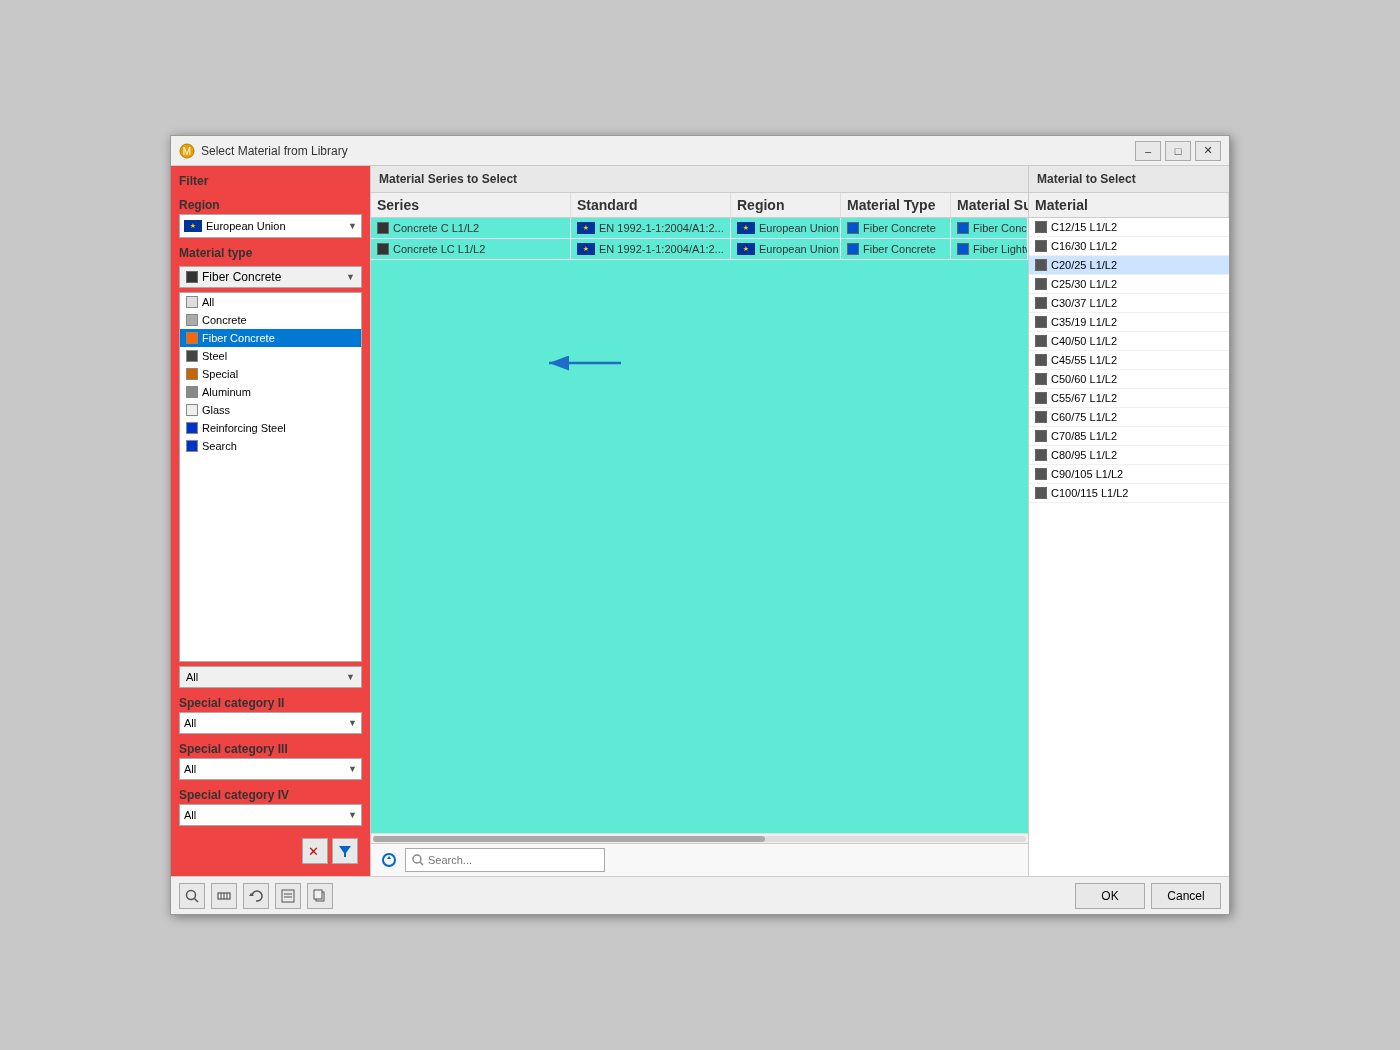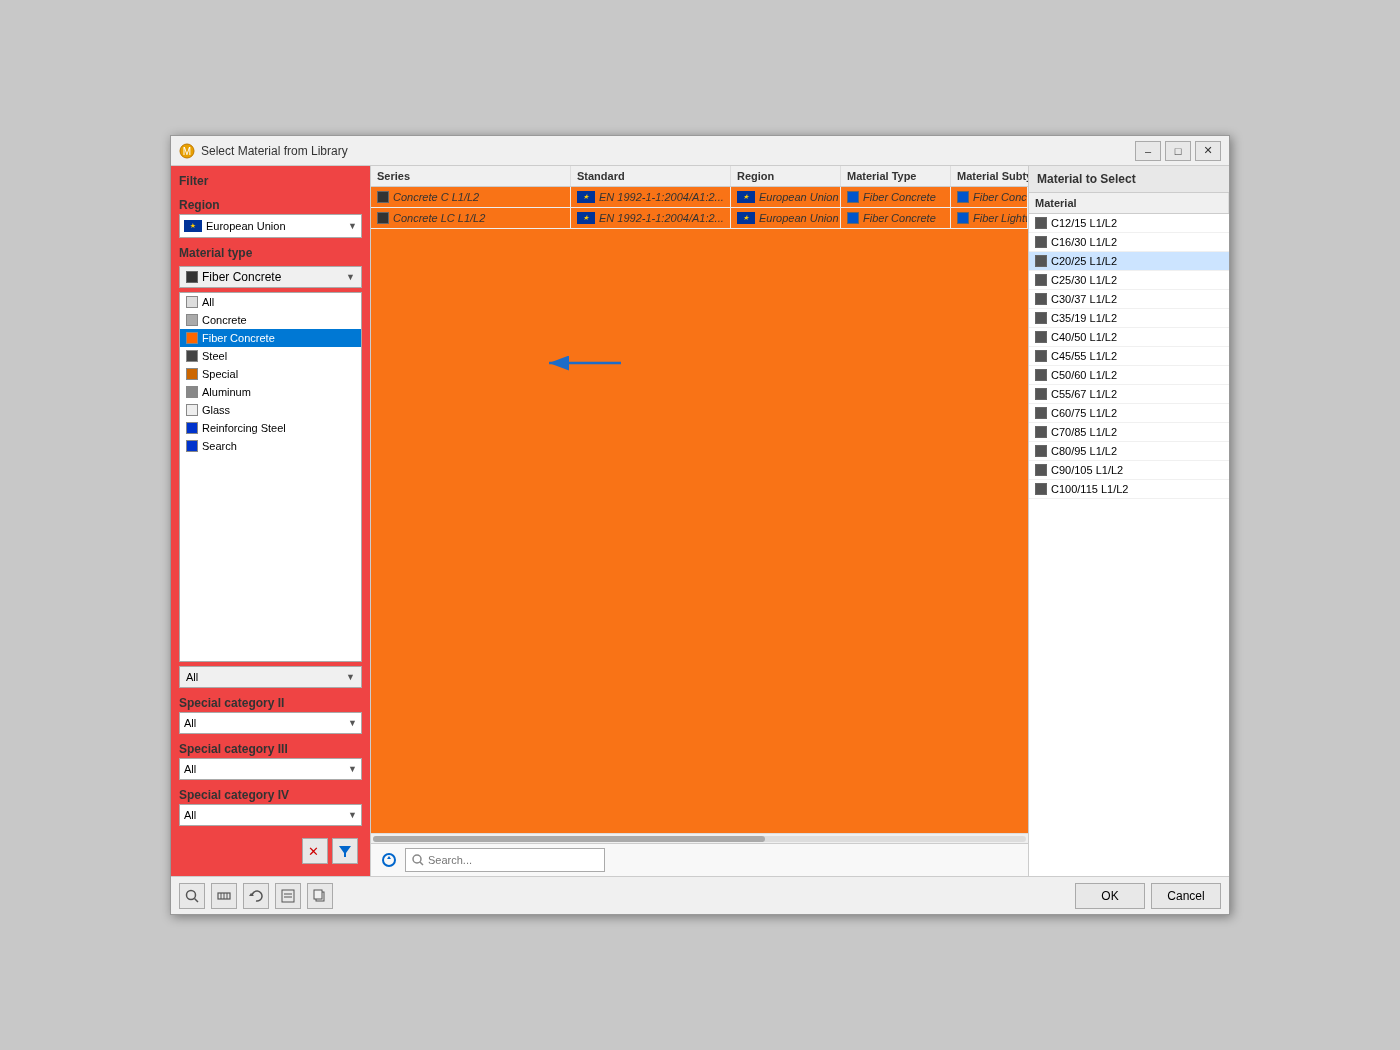--- a/index.html
+++ b/index.html
@@ -181,31 +181,30 @@
 
     .table-header-row {
       display: flex;
       background: #f0f0f0;
       border-bottom: 1px solid #ccc;
       flex-shrink: 0;
     }
     .table-header-cell {
       padding: 4px 6px;
       font-weight: bold;
-      font-size: 11px;
+      font-size: 14px;
       color: #333;
       border-right: 1px solid #ddd;
       white-space: nowrap;
     }
 
     .table-body {
       flex: 1;
       overflow-y: auto;
-      background: #f97316;
-      font-style: italic;
+      background: #5eead4;
     }
 
     .table-row {
       display: flex;
       align-items: center;
       border-bottom: 1px solid #eee;
       cursor: pointer;
     }
 
     .table-cell {
@@ -492,20 +491,21 @@
             <polygon points="1,2 13,2 8,9 8,13 6,13 6,9" fill="#0066cc"></polygon>
           </svg>
         </div>
       </div>
     </div>
 
     <div class="content-area">
       <div class="content-main">
 
         <div class="series-panel" style="position:relative;">
+          <div class="panel-header">Material Series to Select</div>
 
           <div style="position:absolute;left:170px;top:185px;z-index:10;display:flex;align-items:center;">
             <svg width="90" height="24" viewBox="0 0 90 24">
               <defs>
                 <marker id="arrowhead" markerWidth="8" markerHeight="6" refX="8" refY="3" orient="auto">
                   <polygon points="0 0, 8 3, 0 6" fill="#1e6cc8"></polygon>
                 </marker>
               </defs>
               <line x1="80" y1="12" x2="8" y2="12" stroke="#1e6cc8" stroke-width="2.5" marker-end="url(#arrowhead)"></line>
             </svg>

